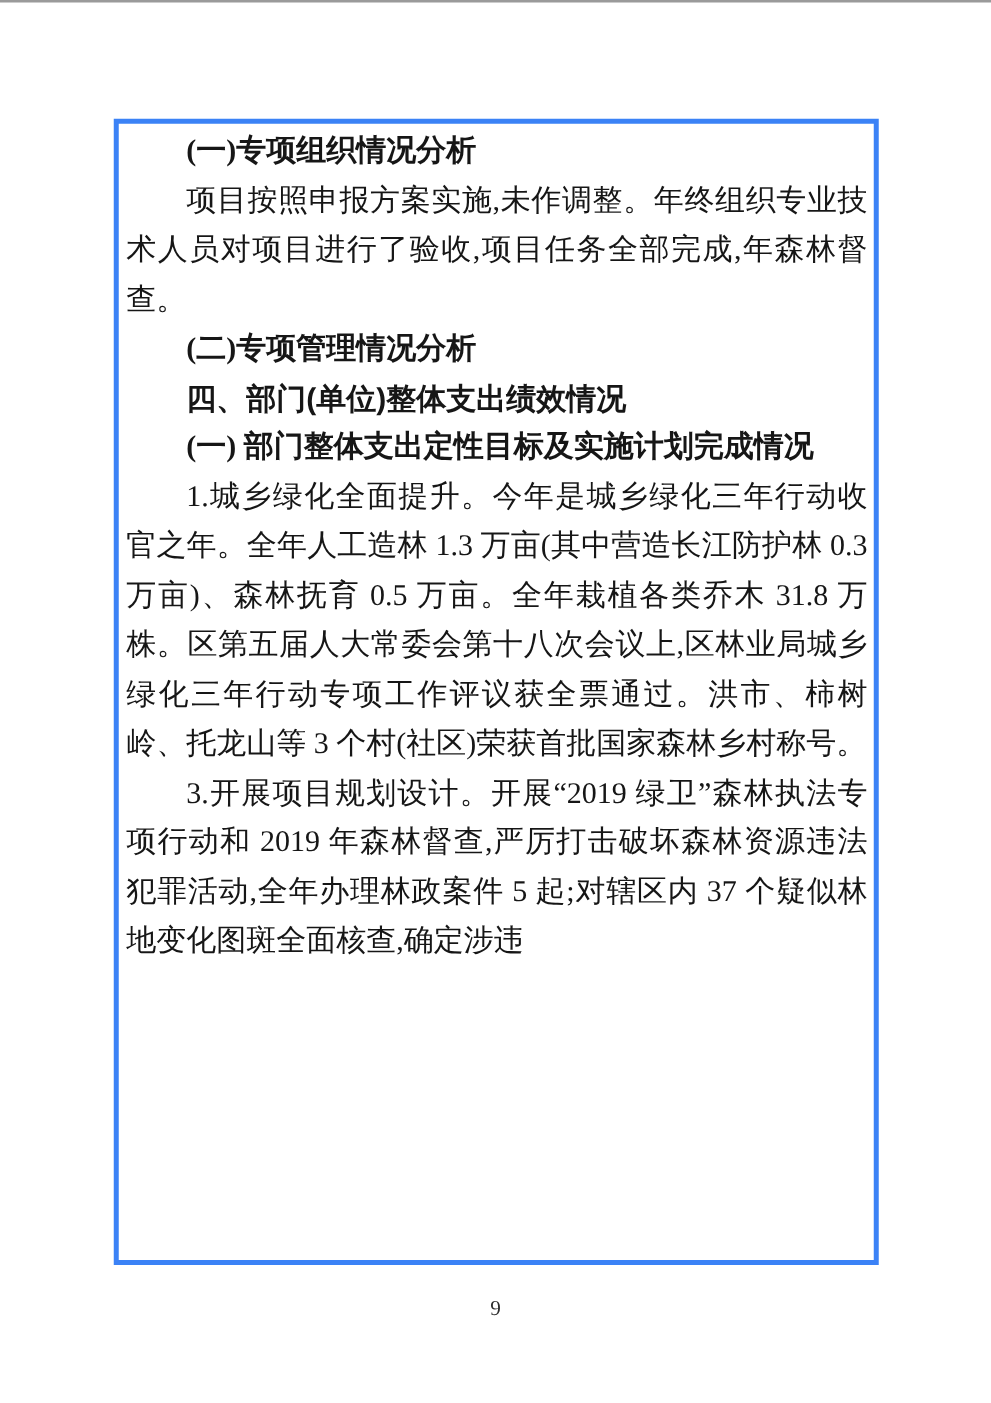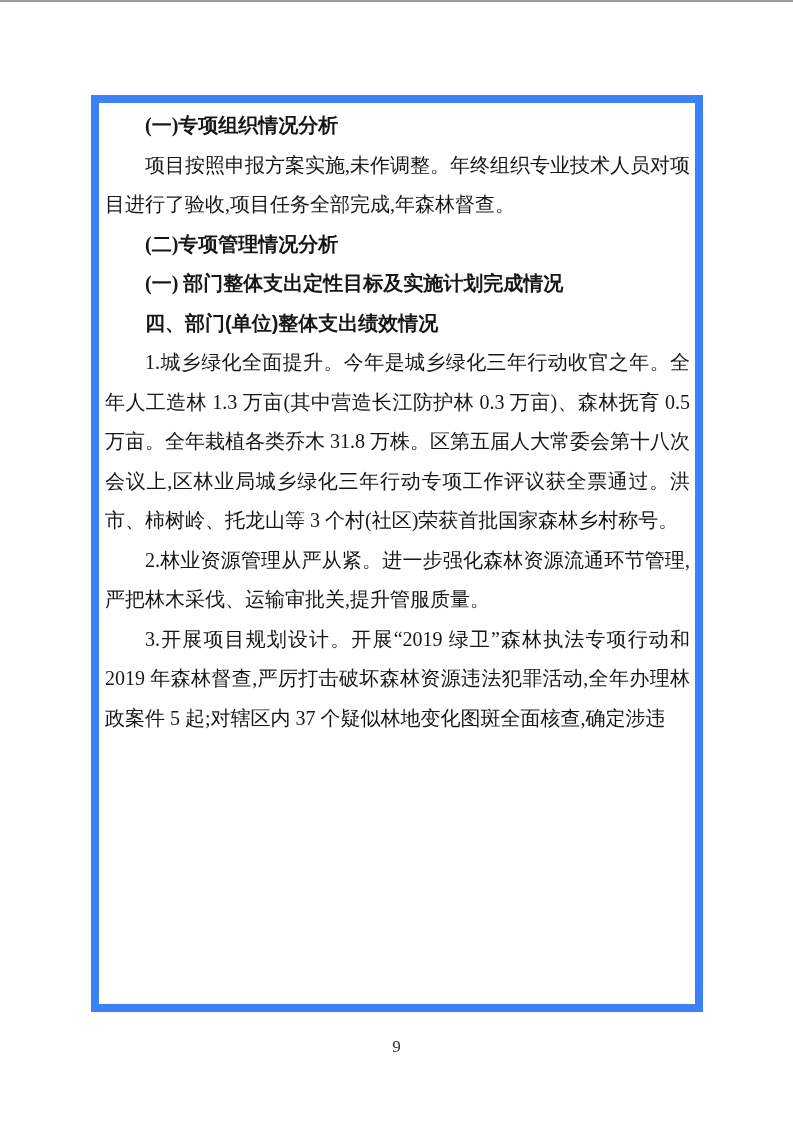--- a/index.html
+++ b/index.html
@@ -22,24 +22,24 @@
     height: 2px;
     background: #9a9a9a;
   }
   .frame {
     position: absolute;
     left: 91px;
     top: 95px;
     width: 612px;
     height: 917px;
     box-sizing: border-box;
-    border: 8px solid #3b82f6;
+    border: 4px solid #3b82f6;
     padding: 3px 5px 0 6px;
     font-family: "Liberation Serif", "DejaVu Serif", serif;
-    font-size: 20px;
+    font-size: 24px;
     line-height: 39.5px;
     color: #161616;
   }
   .frame p {
     margin: 0;
     text-indent: 2em;
     text-align: justify;
   }
   .frame p.h {
     font-weight: 700;
@@ -66,21 +66,20 @@
 </head>
 <body>
 
 <div class="page">
   <div class="scan-edge"></div>
 
   <div class="frame">
     <p class="h">(一)专项组织情况分析</p>
     <p>项目按照申报方案实施,未作调整。年终组织专业技术人员对项目进行了验收,项目任务全部完成,年森林督查。</p>
     <p class="h">(二)专项管理情况分析</p>
+    <p class="h hei">四、部门(单位)整体支出绩效情况</p>
     <p class="h">(一) 部门整体支出定性目标及实施计划完成情况</p>
-    <p class="h hei">四、部门(单位)整体支出绩效情况</p>
     <p><span>1.</span><span class="lead">城乡绿化全面提升。</span><span>今年是城乡绿化三年行动收官之年。全年人工造林 1.3 万亩(其中营造长江防护林 0.3 万亩)、森林抚育 0.5 万亩。全年栽植各类乔木 31.8 万株。区第五届人大常委会第十八次会议上,区林业局城乡绿化三年行动专项工作评议获全票通过。洪市、柿树岭、托龙山等 3 个村(社区)荣获首批国家森林乡村称号。</span></p>
-    <p><span>2.</span><span class="lead">林业资源管理从严从紧。</span><span>进一步强化森林资源流通环节管理,严把林木采伐、运输审批关,提升管服质量。</span></p>
     <p><span>3.</span><span class="lead">开展项目规划设计。</span><span>开展“2019 绿卫”森林执法专项行动和 2019 年森林督查,严厉打击破坏森林资源违法犯罪活动,全年办理林政案件 5 起;对辖区内 37 个疑似林地变化图斑全面核查,确定涉违</span></p>
   </div>
 
   <div class="footer-pagenum">9</div>
 </div>
 
 </body></html>

